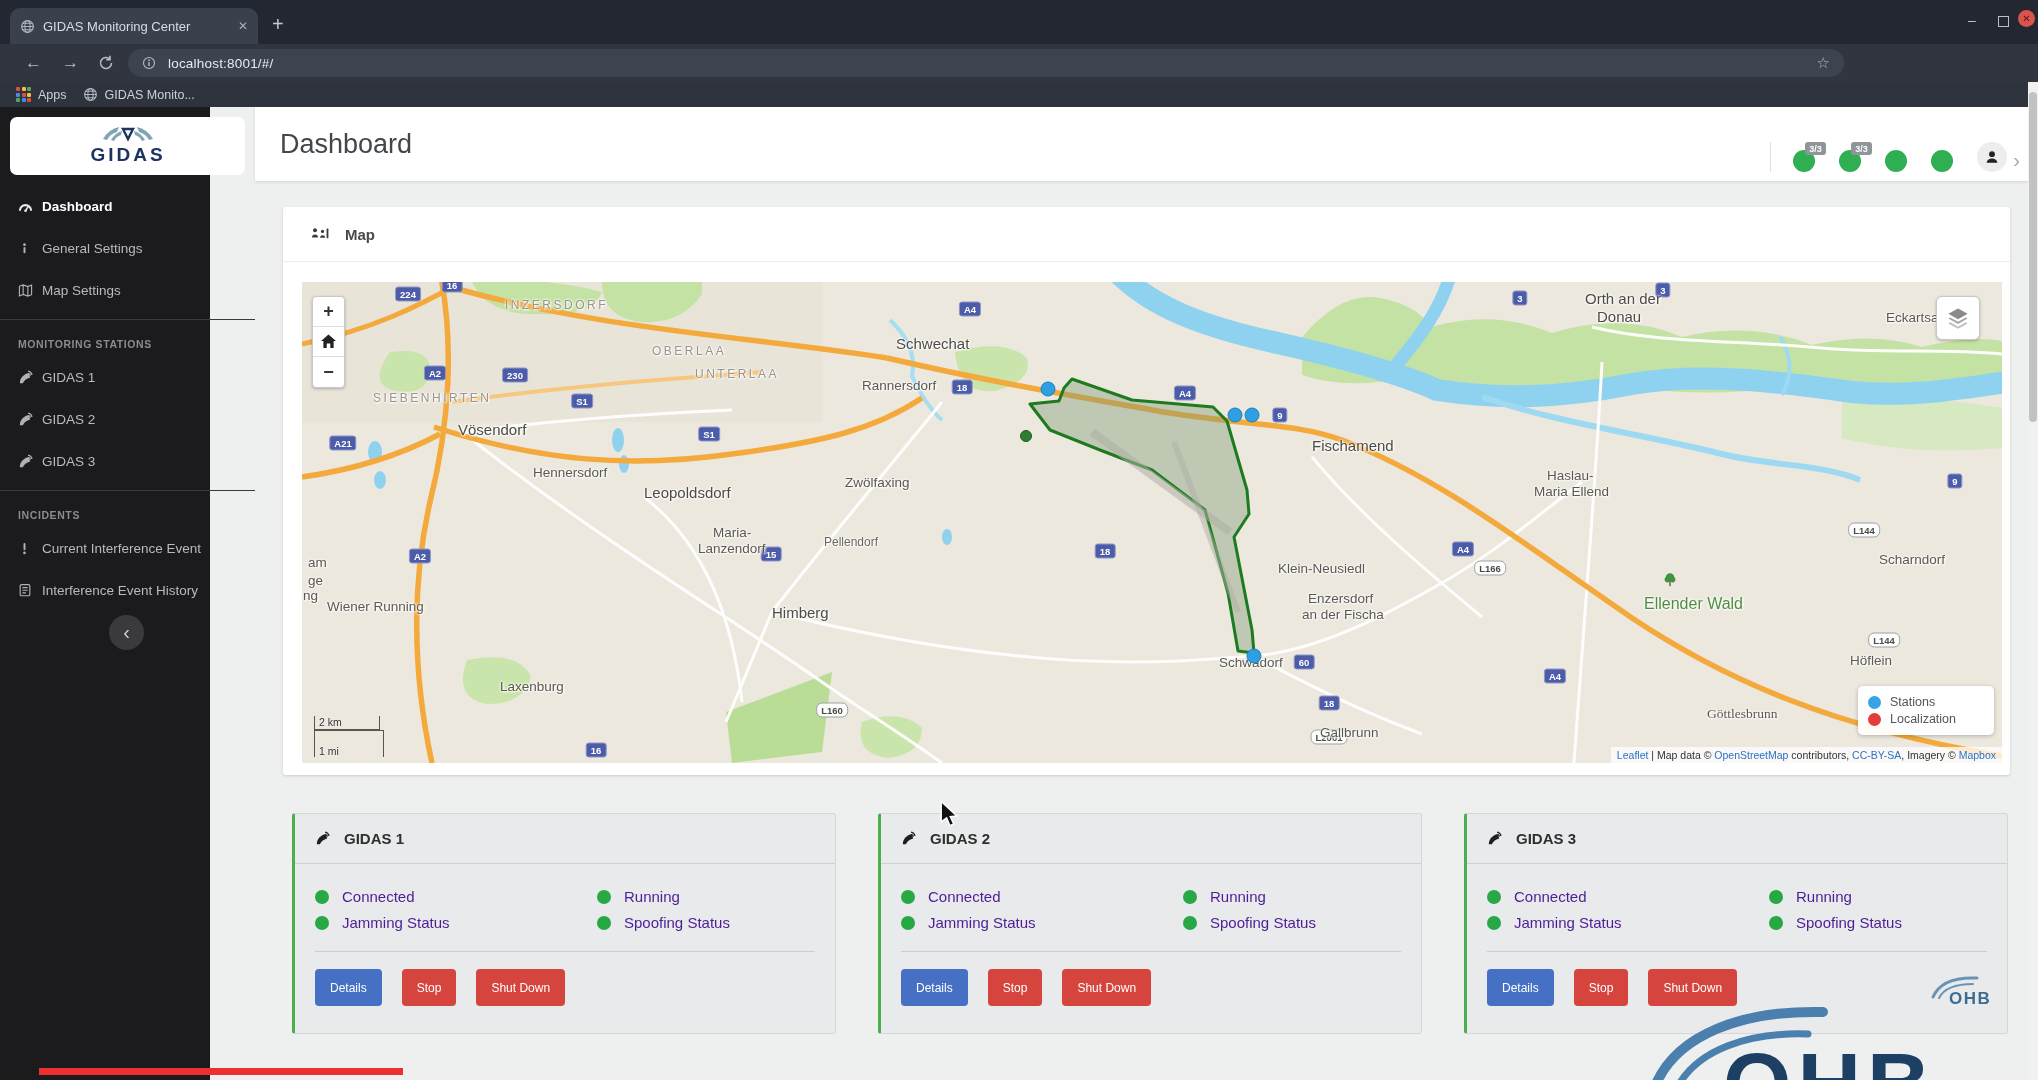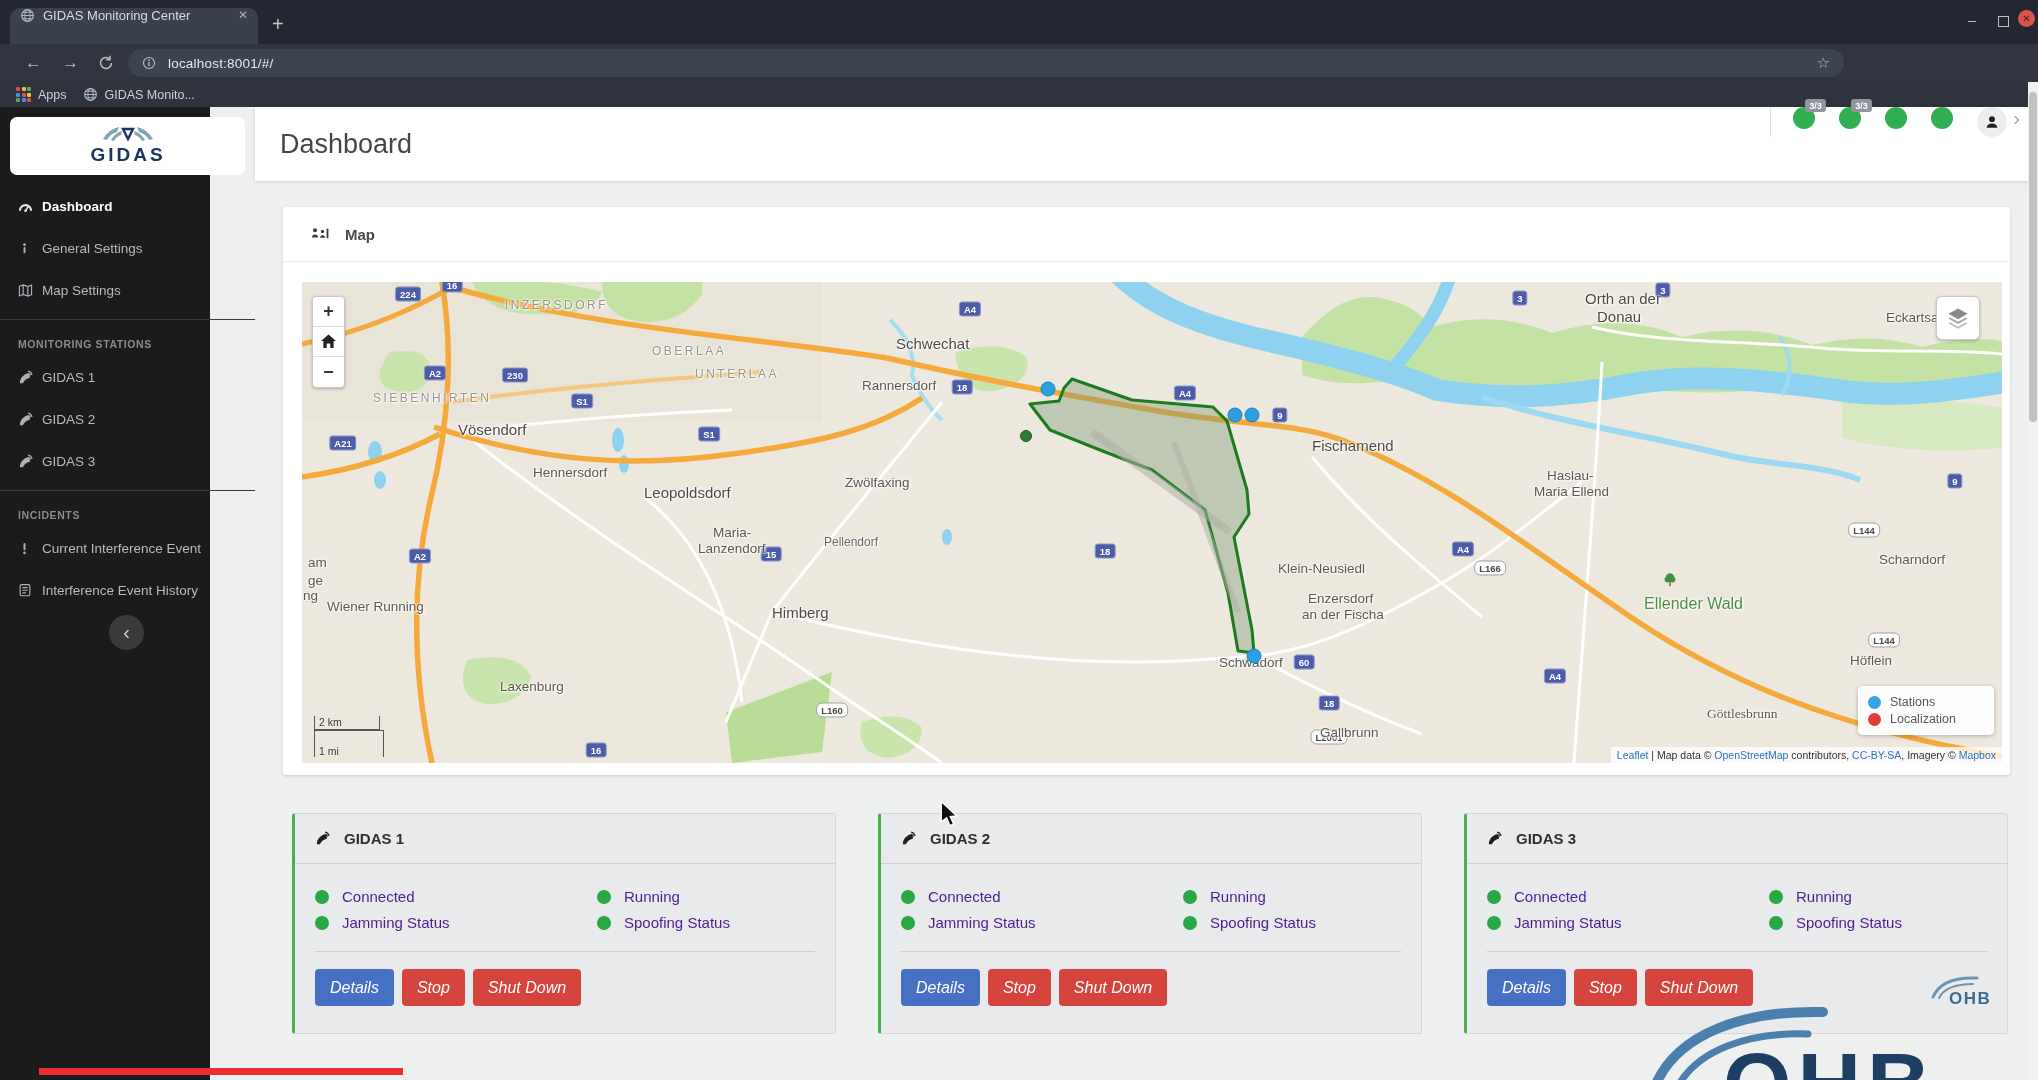--- a/index.html
+++ b/index.html
@@ -1,21 +1,21 @@
 <!DOCTYPE html>
 <html><head>
 <meta charset="utf-8">
 <style>
   * { margin:0; padding:0; box-sizing:border-box; }
   body { font-family:"Liberation Sans", sans-serif; }
   .page { position:relative; width:2038px; height:1080px; overflow:hidden; background:#eef0f0; }
 
   
   .tabstrip { position:absolute; left:0; top:0; width:2038px; height:44px; background:#232731; }
-  .tab { position:absolute; left:10px; top:8px; width:248px; height:36px; background:#3a404c; border-radius:10px 10px 0 0; display:flex; padding:0 10px; color:#d8dce2; }
+  .tab { position:absolute; left:10px; top:8px; width:248px; height:36px; background:#3a404c; border-radius:10px 10px 0 0; display:flex; align-items:center; padding:0 10px; color:#d8dce2; }
   .tab .favicon { color:#aeb6c2; display:flex; margin-right:8px; }
   .tab .tab-title { font-size:13px; white-space:nowrap; overflow:hidden; flex:1; }
   .tab .tab-close { color:#aab0ba; font-size:12px; margin-left:6px; cursor:default; }
   .newtab { position:absolute; left:272px; top:14px; color:#c3c8d0; font-size:20px; line-height:20px; }
   .winctl { position:absolute; top:12px; color:#b9bec7; font-size:14px; }
   .winctl.min { left:1968px; }
   .winctl.max { left:1998px; width:11px; height:11px; border:1.5px solid #b9bec7; top:16px; transform:rotate(0deg); }
   .winctl.close { left:2018px; top:10px; width:17px; height:17px; background:#d9544c; border-radius:50%; color:#5b1612; font-size:10px; text-align:center; line-height:17px; }
 
   .toolbar { position:absolute; left:0; top:44px; width:2038px; height:38px; background:#31353f; }
@@ -42,21 +42,21 @@
   .nav-item .nico { width:24px; display:flex; color:#b0b1b4; }
   .nav-item.active { color:#ffffff; font-weight:bold; }
   .nav-item.active .nico { color:#e8e8e8; }
   .nav-div { height:1px; background:#3a3a3c; margin:8px 0; }
   .nav-header { padding:10px 0 6px 18px; color:#8b8c8f; font-size:10.5px; font-weight:bold; letter-spacing:.6px; }
   .collapse-btn { position:absolute; left:109px; top:508px; width:35px; height:35px; border-radius:50%; background:#3a3a3c; color:#cfcfd1; font-size:20px; display:flex; align-items:center; justify-content:center; }
 
   
   .appheader { position:absolute; left:255px; top:107px; width:1783px; height:74px; background:#ffffff; box-shadow:0 1px 3px rgba(0,0,0,.12); }
   .page-title { position:absolute; left:25px; top:22px; font-size:27px; color:#42474c; font-weight:500; }
-  .hdr-status { position:absolute; right:18px; top:0; height:65px; display:flex; align-items:flex-start; }
+  .hdr-status { position:absolute; right:18px; top:0; height:65px; display:flex; align-items:flex-end; }
   .hdr-vdiv { width:1px; height:30px; background:#e0e0e0; margin-right:22px; }
   .ind { position:relative; width:22px; height:22px; border-radius:50%; background:#2faf52; margin-right:24px; }
   .ind .badge { position:absolute; left:12px; top:-8px; background:#90959b; color:#fff; font-size:9px; font-weight:bold; padding:1.5px 4px; border-radius:3px; }
   .hdr-avatar { width:30px; height:30px; border-radius:50%; background:#ededee; color:#1f2226; display:flex; align-items:center; justify-content:center; margin-right:6px; }
   .hdr-chev { color:#a3a8ad; font-size:20px; }
 
   
   .map-card { position:absolute; left:283px; top:207px; width:1727px; height:568px; background:#fff; border-radius:3px; box-shadow:0 1px 3px rgba(0,0,0,.15); }
   .map-card-header { height:55px; display:flex; align-items:center; border-bottom:1px solid #ececec; padding-left:28px; color:#4a4a4a; }
   .map-card-header .mico { display:flex; margin-right:16px; color:#3c3c3c; }
@@ -98,21 +98,21 @@
   
   .station { position:absolute; top:813px; width:544px; height:221px; background:#e9eaeb; border:1px solid #d6d6d6; border-left:3px solid #4bae4f; border-radius:3px; }
   .st-header { height:50px; display:flex; align-items:center; padding-left:20px; border-bottom:1px solid #d0d0d0; color:#2f2f2f; }
   .st-header .sico { display:flex; margin-right:14px; color:#1f1f1f; }
   .st-name { font-size:15px; font-weight:bold; }
   .st-grid { display:grid; grid-template-columns:282px 1fr; grid-row-gap:9px; padding:24px 0 0 20px; }
   .st-item { display:flex; align-items:center; color:#4c1d95; font-size:15px; }
   .st-dot { width:14px; height:14px; border-radius:50%; background:#28a745; margin-right:13px; }
   .st-div { height:1px; background:#cecece; margin:20px 20px 0; }
   .st-btns { display:flex; padding:17px 0 0 20px; }
-  .btn { height:37px; display:flex; align-items:center; border-radius:4px; color:#fff; font-size:16px; padding:0 15px; margin-right:8px;font-style:italic; }
+  .btn { height:37px; display:flex; align-items:center; border-radius:4px; color:#fff; font-size:12px; padding:0 15px; margin-right:20px; }
   .btn.primary { background:#4570c4; }
   .btn.danger { background:#d6453d; }
   .watermark { position:absolute; right:6px; bottom:14px; opacity:.9; }
 
   
   .ohb-big { position:absolute; left:1648px; top:1006px; width:380px; height:200px; }
   .redbar { position:absolute; left:39px; top:1068px; width:364px; height:7px; background:#ee2f2f; }
   .scrolltrack { position:absolute; left:2028px; top:82px; width:10px; height:998px; background:#f1f1f1; }
   .scrollthumb { position:absolute; left:1px; top:10px; width:8px; height:330px; background:#c2c2c2; border-radius:4px; }
   .cursor { position:absolute; left:938px; top:800px; }

